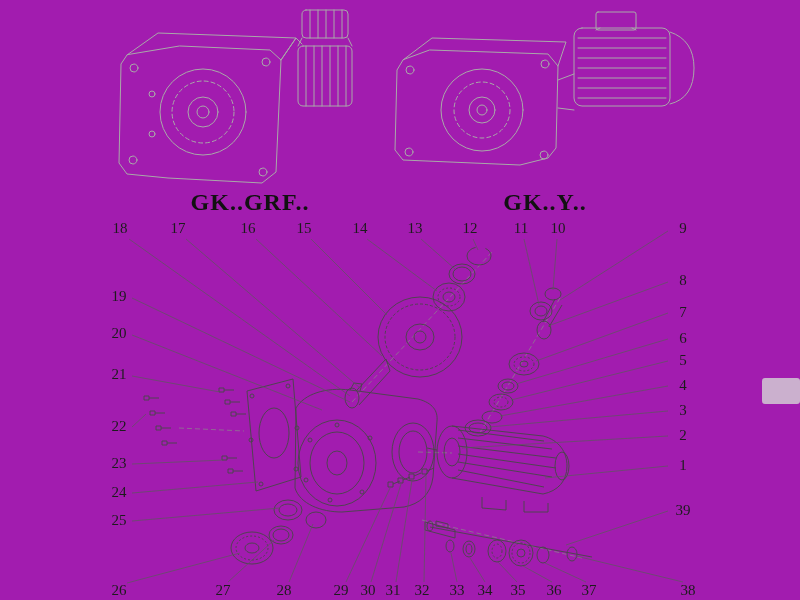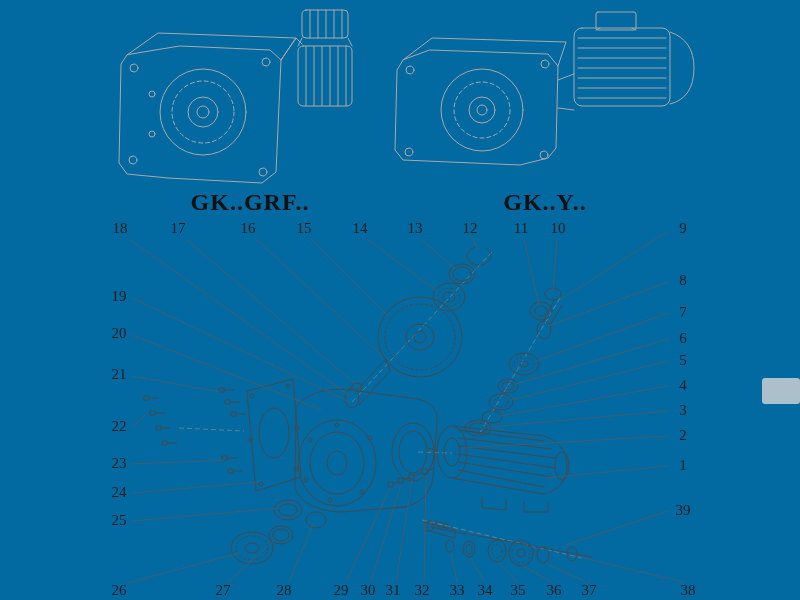--- a/index.html
+++ b/index.html
@@ -1,16 +1,16 @@
 <!DOCTYPE html>
 <html><head>
 <meta charset="utf-8">
 <style>
   html,body{margin:0;padding:0;background:#ffffff;}
-  .stage{position:relative;width:800px;height:600px;background:#0369a1;overflow:hidden;
+  .stage{position:relative;width:800px;height:600px;background:#a21caf;overflow:hidden;
          font-family:"Liberation Serif",serif;}
   svg{display:block;}
   .ghost{stroke:#a9a9a9;fill:none;stroke-width:1;stroke-linejoin:round;stroke-linecap:round;}
   .part{stroke:#474747;fill:none;stroke-width:0.9;stroke-linejoin:round;}
   .axis{stroke:#8a8a8a;stroke-width:0.7;stroke-dasharray:5 3;fill:none;}
   .leader{stroke:#5a5a5a;stroke-width:0.7;}
   .callout{font-family:"Liberation Serif",serif;font-size:15px;fill:#1c1c1c;text-anchor:middle;}
   .model-label{font-family:"Liberation Serif",serif;font-size:24px;font-weight:bold;fill:#111111;
                text-anchor:middle;letter-spacing:1px;}
   .artifact{fill:#d6d6d6;opacity:.8;}

